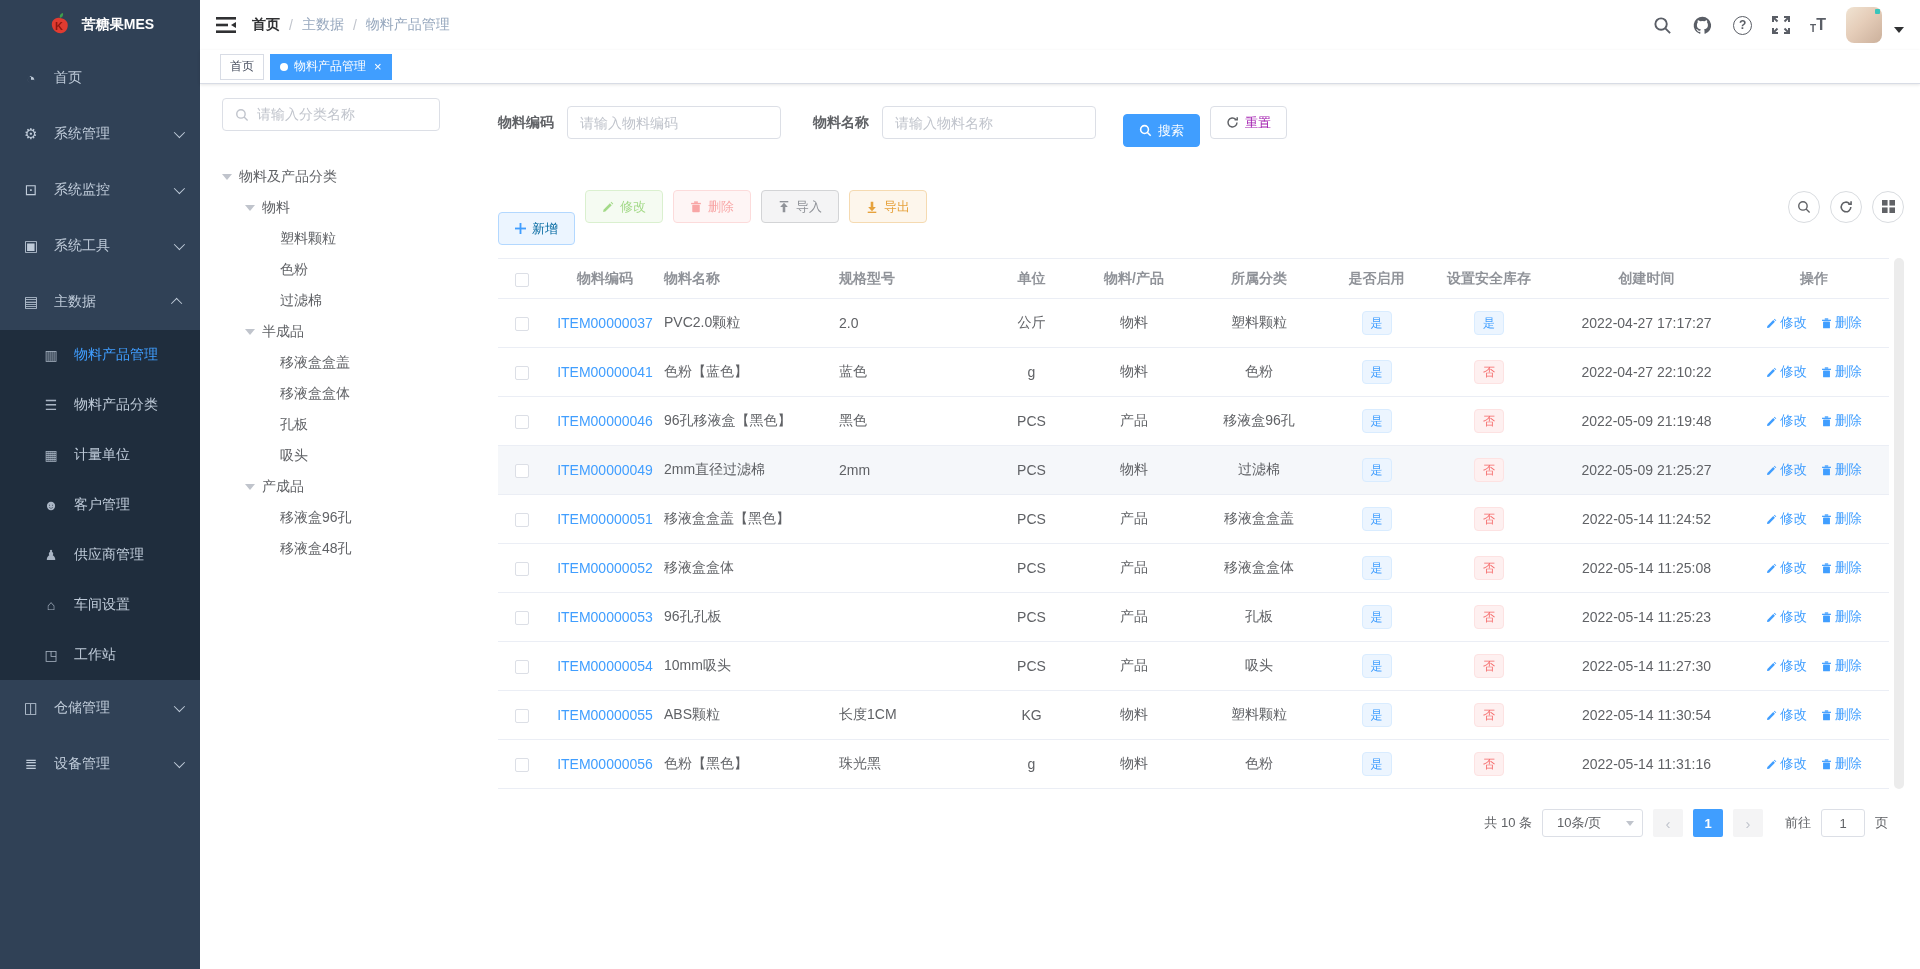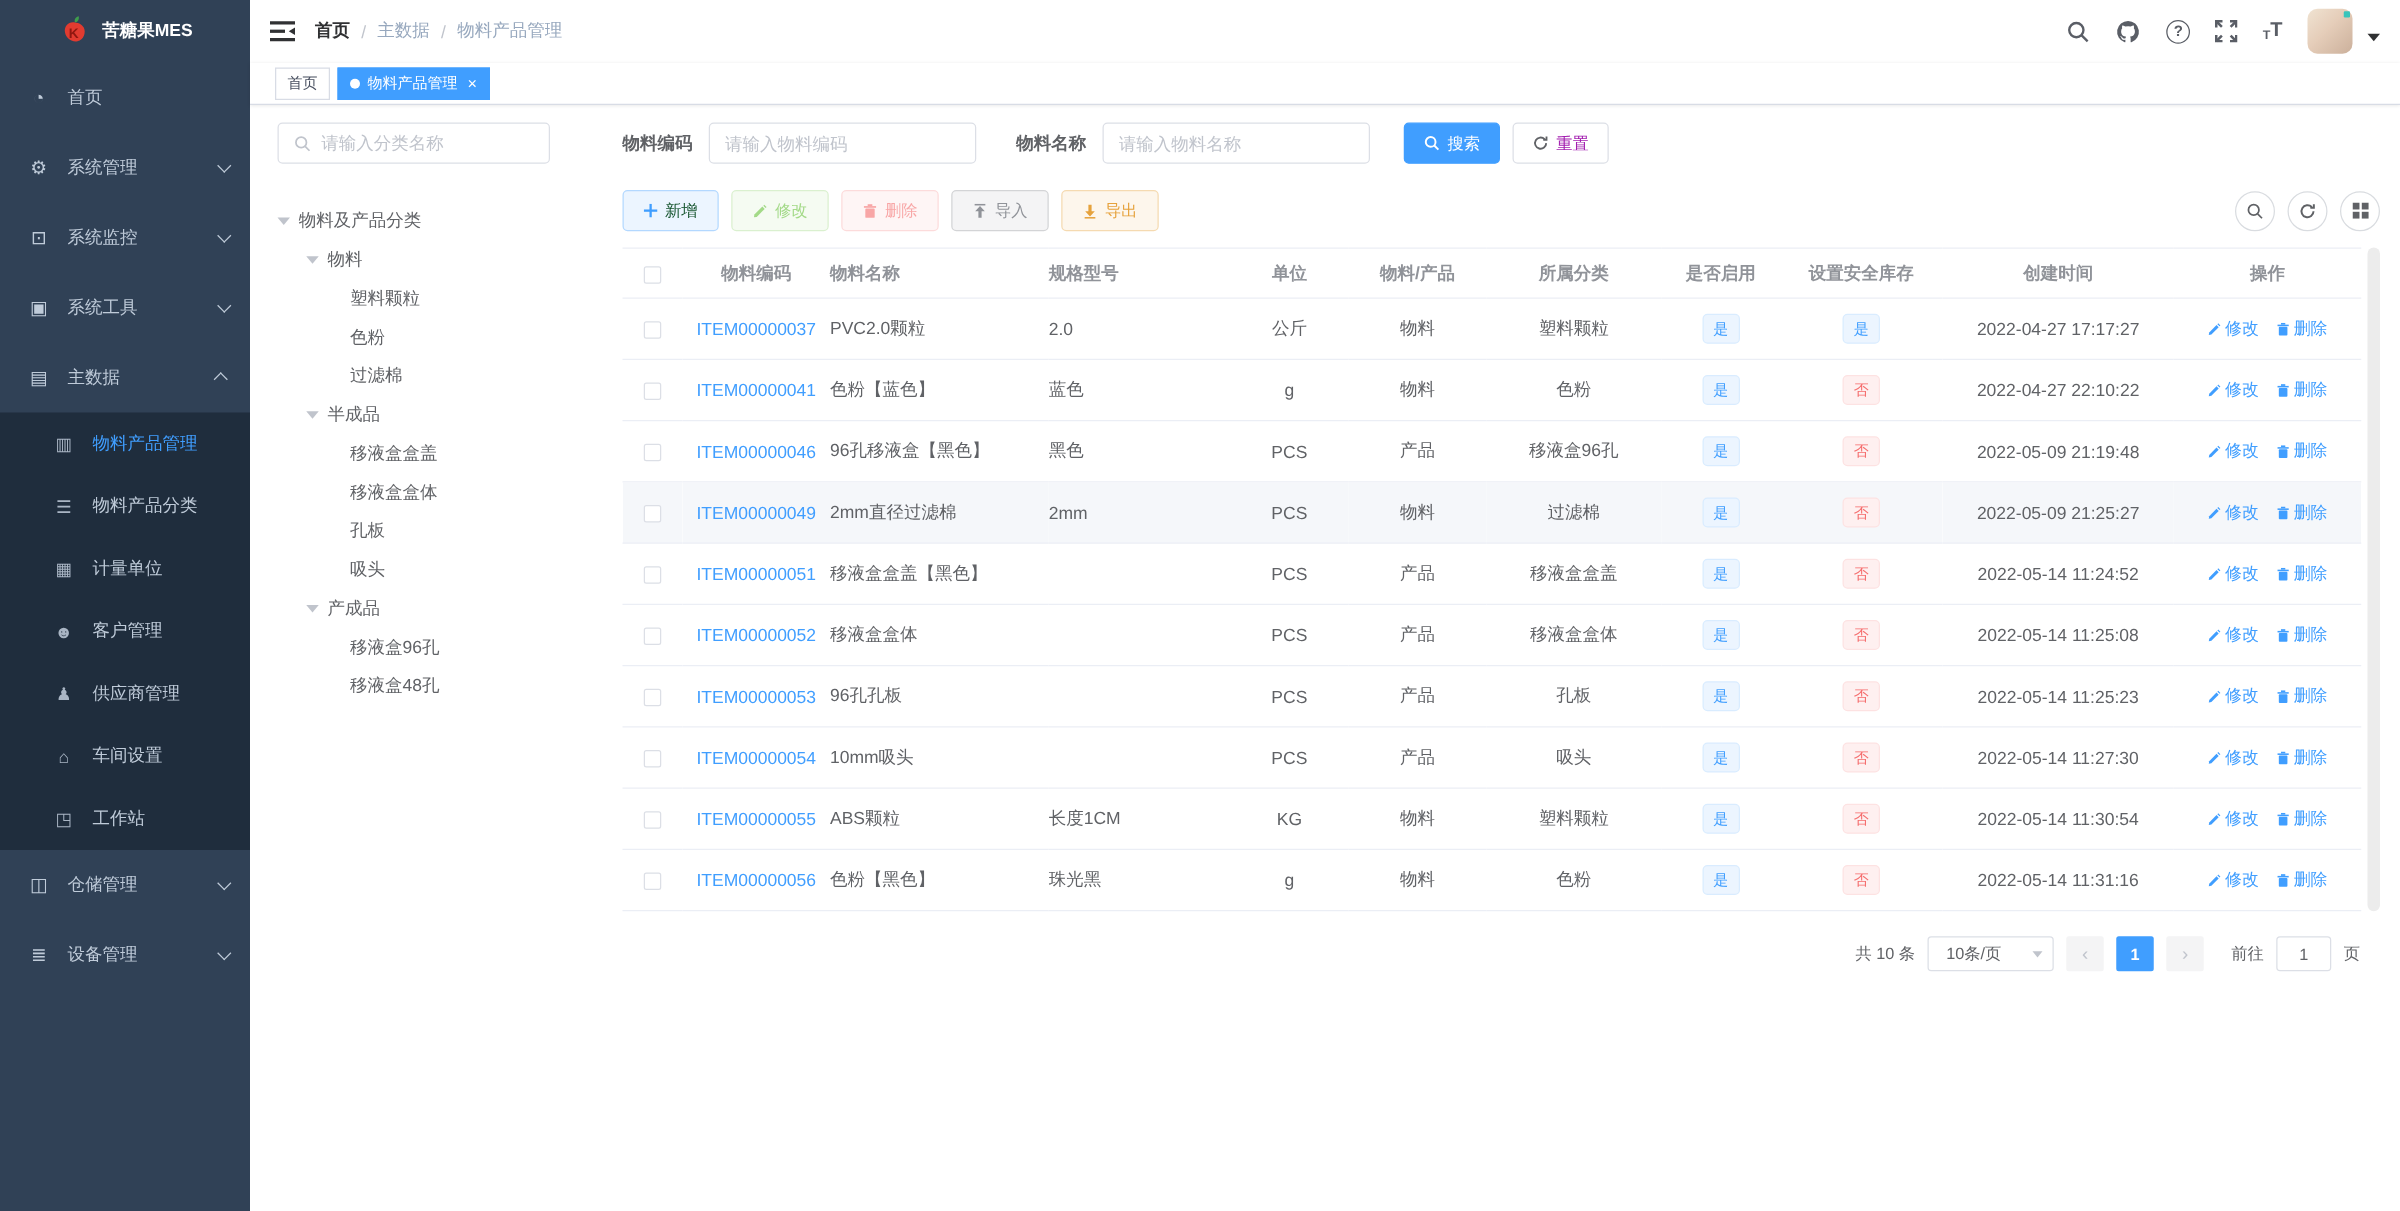--- a/index.html
+++ b/index.html
@@ -57,25 +57,25 @@
 
   .right-panel { flex:1; min-width:0; display:flex; flex-direction:column; }
   
   .query-row { display:flex; align-items:center; margin-bottom:21px; }
   .q-label { font-weight:700; color:#606266; margin-right:13px; white-space:nowrap; }
   .q-input { width:214px; height:33px; border:1px solid #dcdfe6; border-radius:4px; padding:0 12px; font-size:14px; color:#4d7c0f; outline:none; font-family:inherit; }
   .q-input::placeholder { color:#c0c4cc; }
   .gap30 { margin-left:32px; }
   .btn { display:inline-flex; align-items:center; gap:6px; height:33px; padding:0 15px; border-radius:4px; border:1px solid #dcdfe6; background:#fff; color:#a21caf; font-size:13px; cursor:pointer; font-family:inherit; }
   .btn-primary { background:#409eff; border-color:#409eff; color:#fff; }
-  .btn-search { margin-left:27px; }
+  .btn-search { margin-left:27px;margin-top:16px; }
   .btn-reset { margin-left:10px; }
   
   .toolbar { display:flex; align-items:center; margin-bottom:13px; }
-  .btn-plain-blue   { background:#ecf5ff; border-color:#b3d8ff; color:#14532d; }
+  .btn-plain-blue   { background:#ecf5ff; border-color:#b3d8ff; color:#0369a1;margin-top:44px; }
   .btn-plain-green  { background:#f0f9eb; border-color:#c2e7b0; color:#67c23a; opacity:.6; }
   .btn-plain-red    { background:#fef0f0; border-color:#fbc4c4; color:#f56c6c; opacity:.6; }
   .btn-plain-grey   { background:#f4f4f5; border-color:#d3d4d6; color:#909399; }
   .btn-plain-yellow { background:#fdf6ec; border-color:#f5dab1; color:#e6a23c; }
   .toolbar .btn { margin-right:10px; padding:0 16px; }
   .tool-circles { margin-left:auto; display:flex; gap:10px; }
   .circle-btn { width:32px; height:32px; border-radius:50%; border:1px solid #d9dce0; background:#fff; display:flex; align-items:center; justify-content:center; color:#606266; cursor:pointer; }
 
   
   .table-wrap { position:relative; padding-right:16px; }

